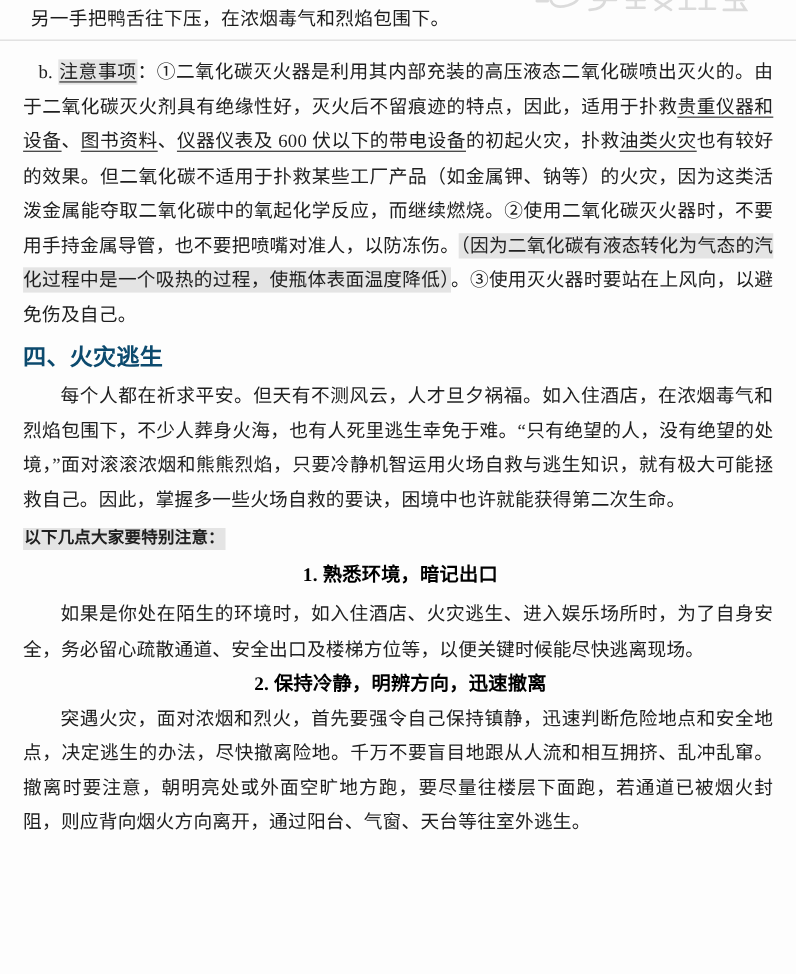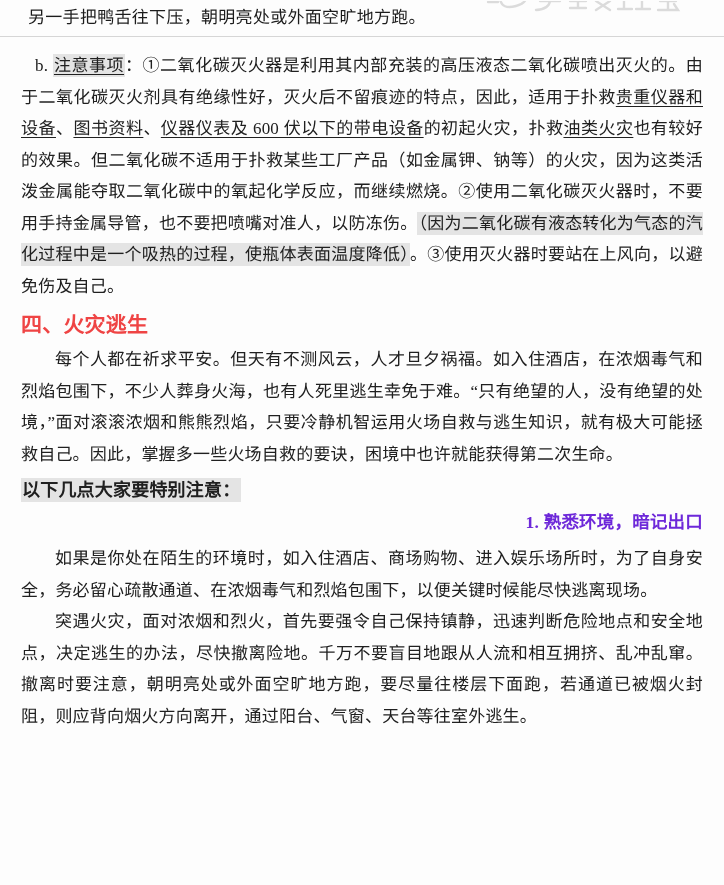--- a/index.html
+++ b/index.html
@@ -58,38 +58,38 @@
   }
   .ul {
     text-decoration: underline;
     text-underline-offset: 3px;
     text-decoration-thickness: 1px;
   }
   h2.sec {
     font-size: 21px;
     line-height: 32px;
     margin: 7px 0 3px 0;
-    color: #ef4444;
+    color: #0c4a6e;
     font-weight: bold;
     text-align: left;
   }
   h3.sub {
     font-size: 17.5px;
     line-height: 31.5px;
     margin: 0;
     padding-left: 4px;
-    color: #6d28d9;
+    color: #000000;
     font-weight: bold;
-    text-align: right;
+    text-align: center;
   }
   p.note-line {
     margin: 5px 0 0 0;
     text-indent: 0;
     font-weight: bold;
-    font-size: 18px;
+    font-size: 15px;
     text-align: left;
   }
   p.gap-sm { margin-top: 5px; }
   p.gap-xs { margin-top: 3px; }
 </style>
 </head>
 <body>
 
 <div class="page">
 
@@ -101,38 +101,39 @@
         <path d="M54,0 H74 M64,0 Q63,8 50,9"></path>
         <path d="M84,0 H100 M84,7 H100 M92,0 V7"></path>
         <path d="M110,0 L124,9 M124,0 L110,9"></path>
         <path d="M138,0 V7 M132,8 H146"></path>
         <path d="M156,0 V7 M150,8 H164"></path>
         <path d="M174,0 H190 M182,0 V8 M172,9 H192 L188,3"></path>
       </g>
     </svg>
   </div>
 
-  <div class="top-fragment">另一手把鸭舌往下压，朝明亮处或外面空旷地方跑。</div>
+  <div class="top-fragment">另一手把鸭舌往下压，在浓烟毒气和烈焰包围下。</div>
 
   <hr class="divider">
 
   <div class="content">
 
     <p class="para-b"><span>b. </span><span class="hl ul">注意事项</span><span>：</span><span>①二氧化碳灭火器是利用其内部充装的高压液态二氧化碳喷出灭火的。由于二氧化碳灭火剂具有绝缘性好，灭火后不留痕迹的特点，因此，适用于扑救</span><span class="ul">贵重仪器和设备</span><span>、</span><span class="ul">图书资料</span><span>、</span><span class="ul">仪器仪表及 600 伏以下的带电设备</span><span>的初起火灾，扑救</span><span class="ul">油类火灾</span><span>也有较好的效果。但二氧化碳不适用于扑救某些工厂产品（如金属钾、钠等）的火灾，因为这类活泼金属能夺取二氧化碳中的氧起化学反应，而继续燃烧。②使用二氧化碳灭火器时，不要用手持金属导管，也不要把喷嘴对准人，以防冻伤。</span><span class="hl">（因为二氧化碳有液态转化为气态的汽化过程中是一个吸热的过程，使瓶体表面温度降低）</span><span>。③使用灭火器时要站在上风向，以避免伤及自己。</span></p>
 
     <h2 class="sec">四、火灾逃生</h2>
 
     <p class="para">每个人都在祈求平安。但天有不测风云，人才旦夕祸福。如入住酒店，在浓烟毒气和烈焰包围下，不少人葬身火海，也有人死里逃生幸免于难。“只有绝望的人，没有绝望的处境，”面对滚滚浓烟和熊熊烈焰，只要冷静机智运用火场自救与逃生知识，就有极大可能拯救自己。因此，掌握多一些火场自救的要诀，困境中也许就能获得第二次生命。</p>
 
     <p class="note-line"><span class="hl">以下几点大家要特别注意：</span></p>
 
     <h3 class="sub">1. 熟悉环境，暗记出口</h3>
 
 
-    <p class="para gap-sm">如果是你处在陌生的环境时，如入住酒店、商场购物、进入娱乐场所时，为了自身安全，务必留心疏散通道、在浓烟毒气和烈焰包围下，以便关键时候能尽快逃离现场。</p>
+    <p class="para gap-sm">如果是你处在陌生的环境时，如入住酒店、火灾逃生、进入娱乐场所时，为了自身安全，务必留心疏散通道、安全出口及楼梯方位等，以便关键时候能尽快逃离现场。</p>
 
 
+    <h3 class="sub">2. 保持冷静，明辨方向，迅速撤离</h3>
 
     <p class="para">突遇火灾，面对浓烟和烈火，首先要强令自己保持镇静，迅速判断危险地点和安全地点，决定逃生的办法，尽快撤离险地。千万不要盲目地跟从人流和相互拥挤、乱冲乱窜。撤离时要注意，朝明亮处或外面空旷地方跑，要尽量往楼层下面跑，若通道已被烟火封阻，则应背向烟火方向离开，通过阳台、气窗、天台等往室外逃生。</p>
 
   </div>
 
 </div>
 
 </body></html>

